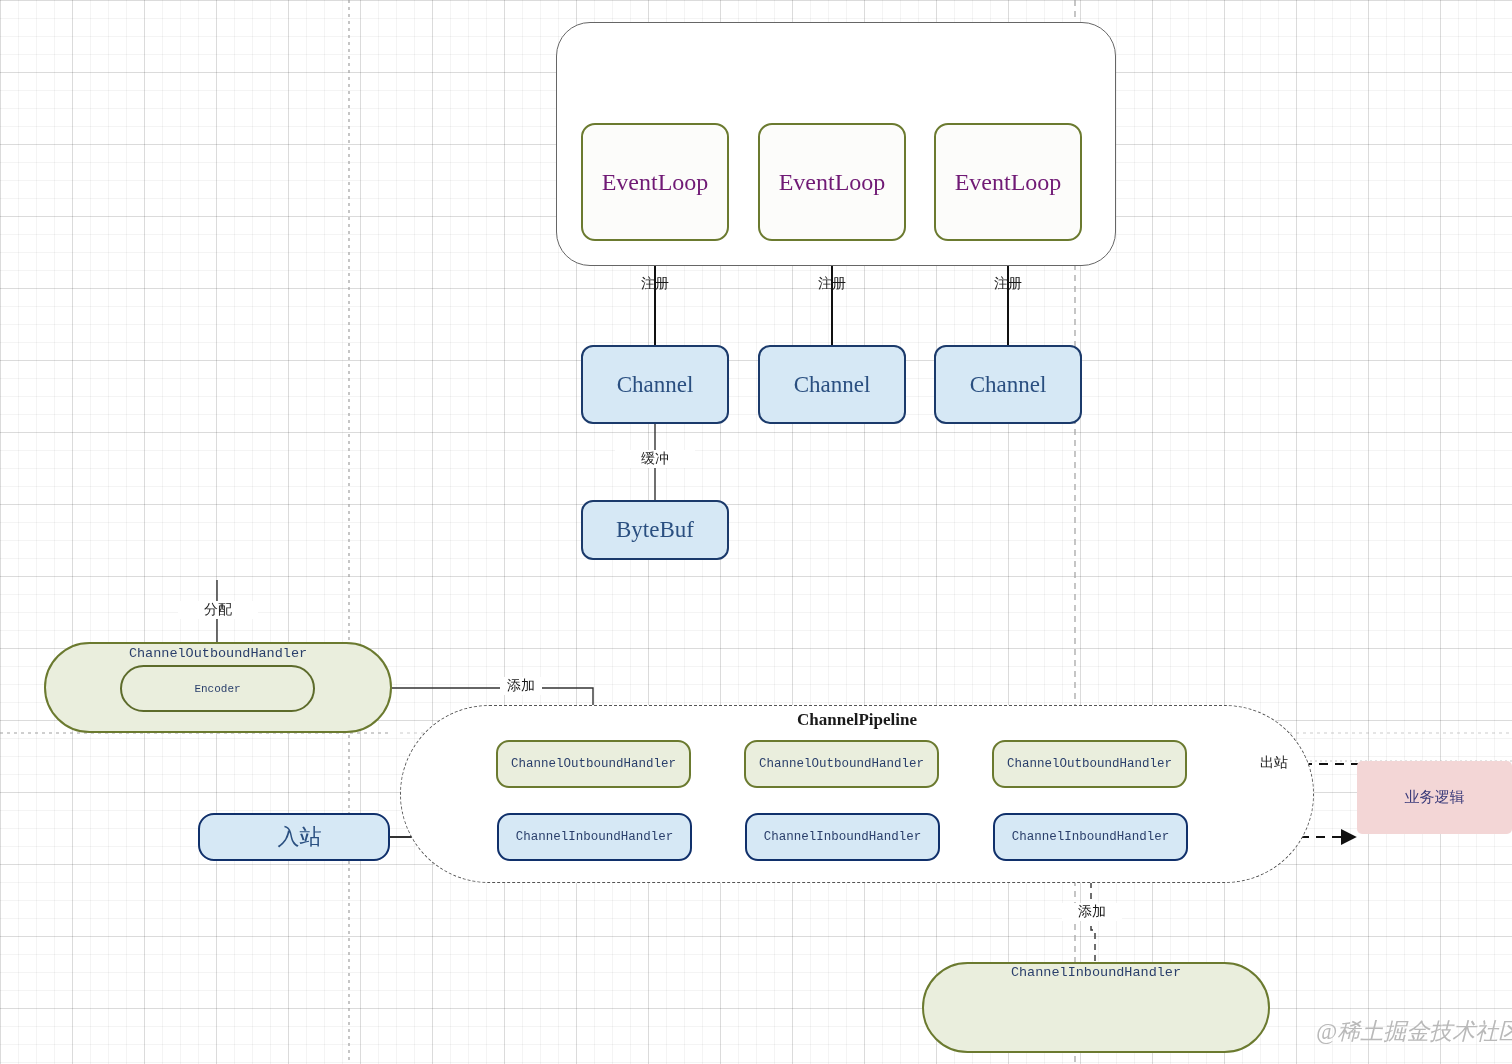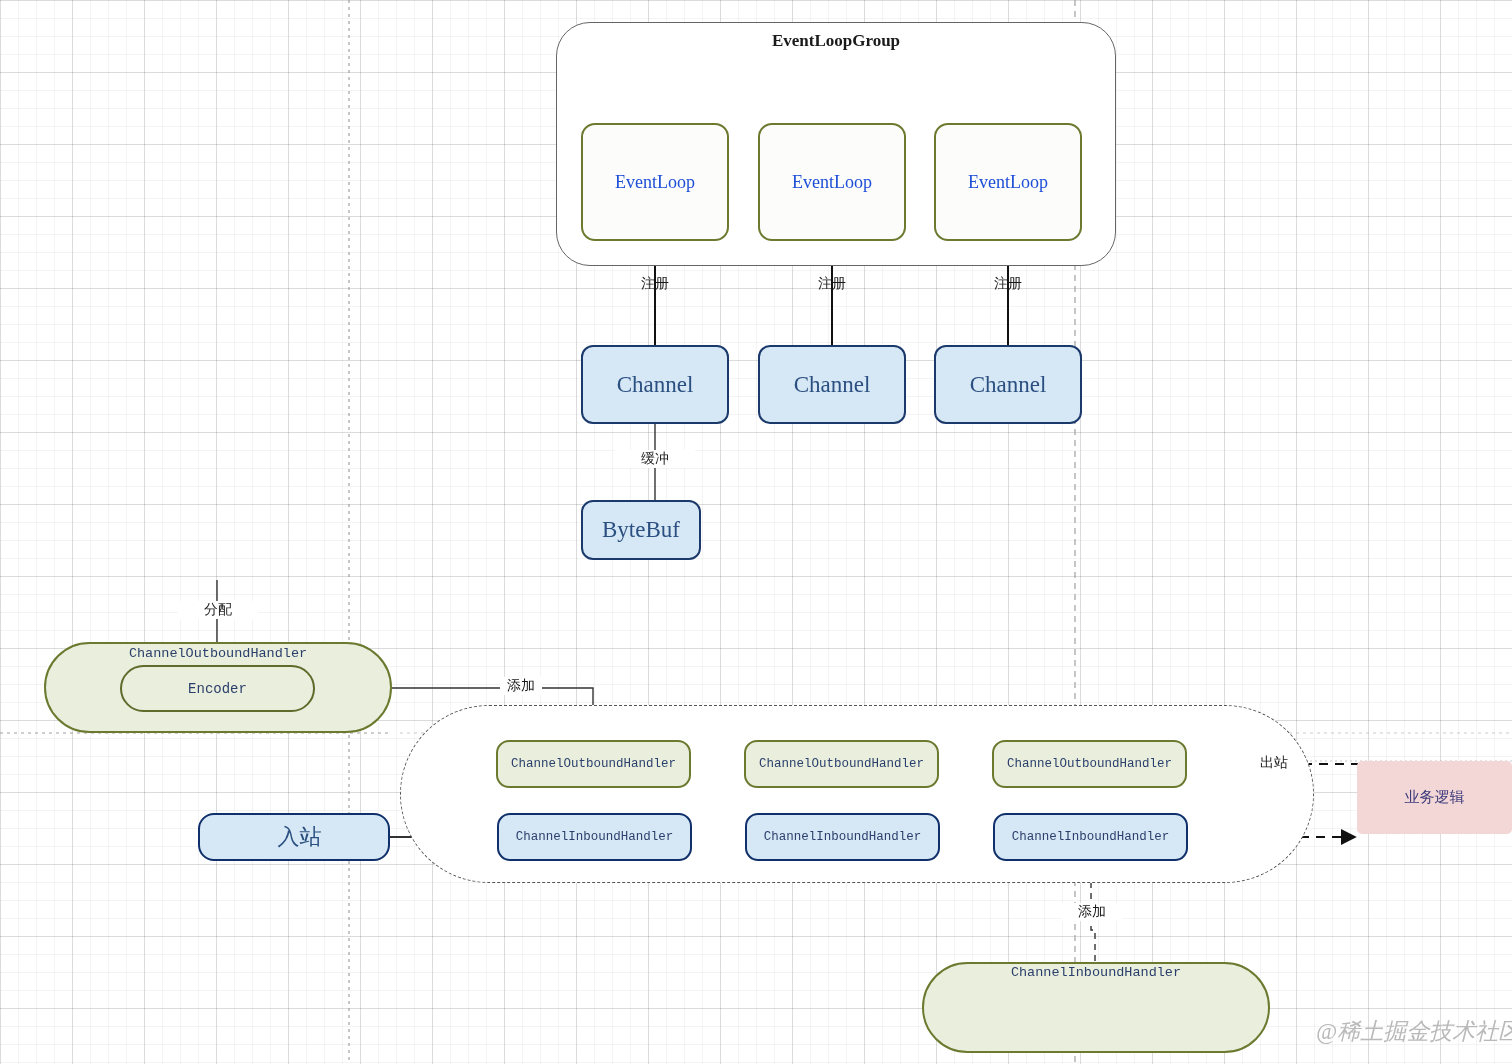--- a/index.html
+++ b/index.html
@@ -40,22 +40,22 @@
 
   
   .grp-olive {
     background: #eaeedd;
     border: 2.5px solid #6b7a2f;
   }
   .box-eventloop {
     background: #fcfcfa;
     border: 2.5px solid #6b7a2f;
     border-radius: 14px;
-    color: #1d4ed8;
-    font-size: 18px;
+    color: #701a75;
+    font-size: 24px;
     font-family: "Liberation Serif", serif;
   }
   .eventloopgroup {
     background: #ffffff;
     border: 1.6px solid #666666;
     border-radius: 34px;
   }
   .grouptitle {
     position: absolute;
     font-family: "Liberation Serif", serif;
@@ -83,21 +83,21 @@
     color: #2a3f6b;
     font-family: "Liberation Mono", monospace;
     font-size: 13.5px;
   }
   .inner-pill {
     background: #eaeedd;
     border: 2.5px solid #5d6b2b;
     border-radius: 26px;
     color: #2a3f6b;
     font-family: "Liberation Mono", monospace;
-    font-size: 14px;
+    font-size: 11px;
   }
   .handler-caption {
     position: absolute;
     font-family: "Liberation Mono", monospace;
     font-size: 13.5px;
     color: #2a3f6b;
     white-space: nowrap;
   }
 
   
@@ -200,21 +200,20 @@
 
     <line x1="390" y1="837" x2="496" y2="837" stroke="#333333" stroke-width="1.8" marker-end="url(#arrowGray)"></line>
 
     <line x1="694" y1="837" x2="742" y2="837" stroke="#333333" stroke-width="1.8" marker-end="url(#arrowGray)"></line>
     <line x1="942" y1="837" x2="990" y2="837" stroke="#333333" stroke-width="1.8" marker-end="url(#arrowGray)"></line>
 
     <line x1="1188" y1="837" x2="1355" y2="837" stroke="#111111" stroke-width="1.8" stroke-dasharray="9,7" marker-end="url(#arrowDash)"></line>
   </svg>
 
   <div class="node eventloopgroup" style="left:556px; top:22px; width:560px; height:244px;"></div>
-  <div class="grouptitle" style="left:556px; top:31px; width:560px; text-align:center;">EventLoopGroup</div>
 
   <div class="node box-eventloop" style="left:581px; top:123px; width:148px; height:118px;">
     <span>EventLoop</span>
   </div>
   <div class="node box-eventloop" style="left:758px; top:123px; width:148px; height:118px;">
     <span>EventLoop</span>
   </div>
   <div class="node box-eventloop" style="left:934px; top:123px; width:148px; height:118px;">
     <span>EventLoop</span>
   </div>
@@ -228,36 +227,37 @@
   </div>
   <div class="node box-channel" style="left:758px; top:345px; width:148px; height:79px;">
     <span>Channel</span>
   </div>
   <div class="node box-channel" style="left:934px; top:345px; width:148px; height:79px;">
     <span>Channel</span>
   </div>
 
   <div class="edge-label" style="left:615px; top:450px; width:80px; background:#ffffff;">缓冲</div>
 
-  <div class="node box-channel" style="left:581px; top:500px; width:120px; height:60px;">
+  <div class="node box-channel" style="left:581px; top:500px; width:148px; height:60px;">
     <span>ByteBuf</span>
   </div>
 
 
   <div class="edge-label" style="left:178px; top:601px; width:80px; background:#ffffff;">分配</div>
 
   <div class="node grp-olive" style="left:44px; top:642px; width:348px; height:91px; border-radius:46px;"></div>
   <div class="handler-caption" style="left:44px; top:646px; width:348px; text-align:center;">ChannelOutboundHandler</div>
   <div class="node inner-pill" style="left:120px; top:665px; width:195px; height:47px;">
     <span>Encoder</span>
   </div>
 
   <div class="edge-label" style="left:500px; top:677px; width:42px; background:#ffffff;">添加</div>
 
   <div class="node pipeline" style="left:400px; top:705px; width:914px; height:178px;"></div>
+  <div class="grouptitle" style="left:400px; top:710px; width:914px; text-align:center;">ChannelPipeline</div>
 
   <div class="node h-olive" style="left:496px; top:740px; width:195px; height:48px;">
     <span>ChannelOutboundHandler</span>
   </div>
   <div class="node h-olive" style="left:744px; top:740px; width:195px; height:48px;">
     <span>ChannelOutboundHandler</span>
   </div>
   <div class="node h-olive" style="left:992px; top:740px; width:195px; height:48px;">
     <span>ChannelOutboundHandler</span>
   </div>

